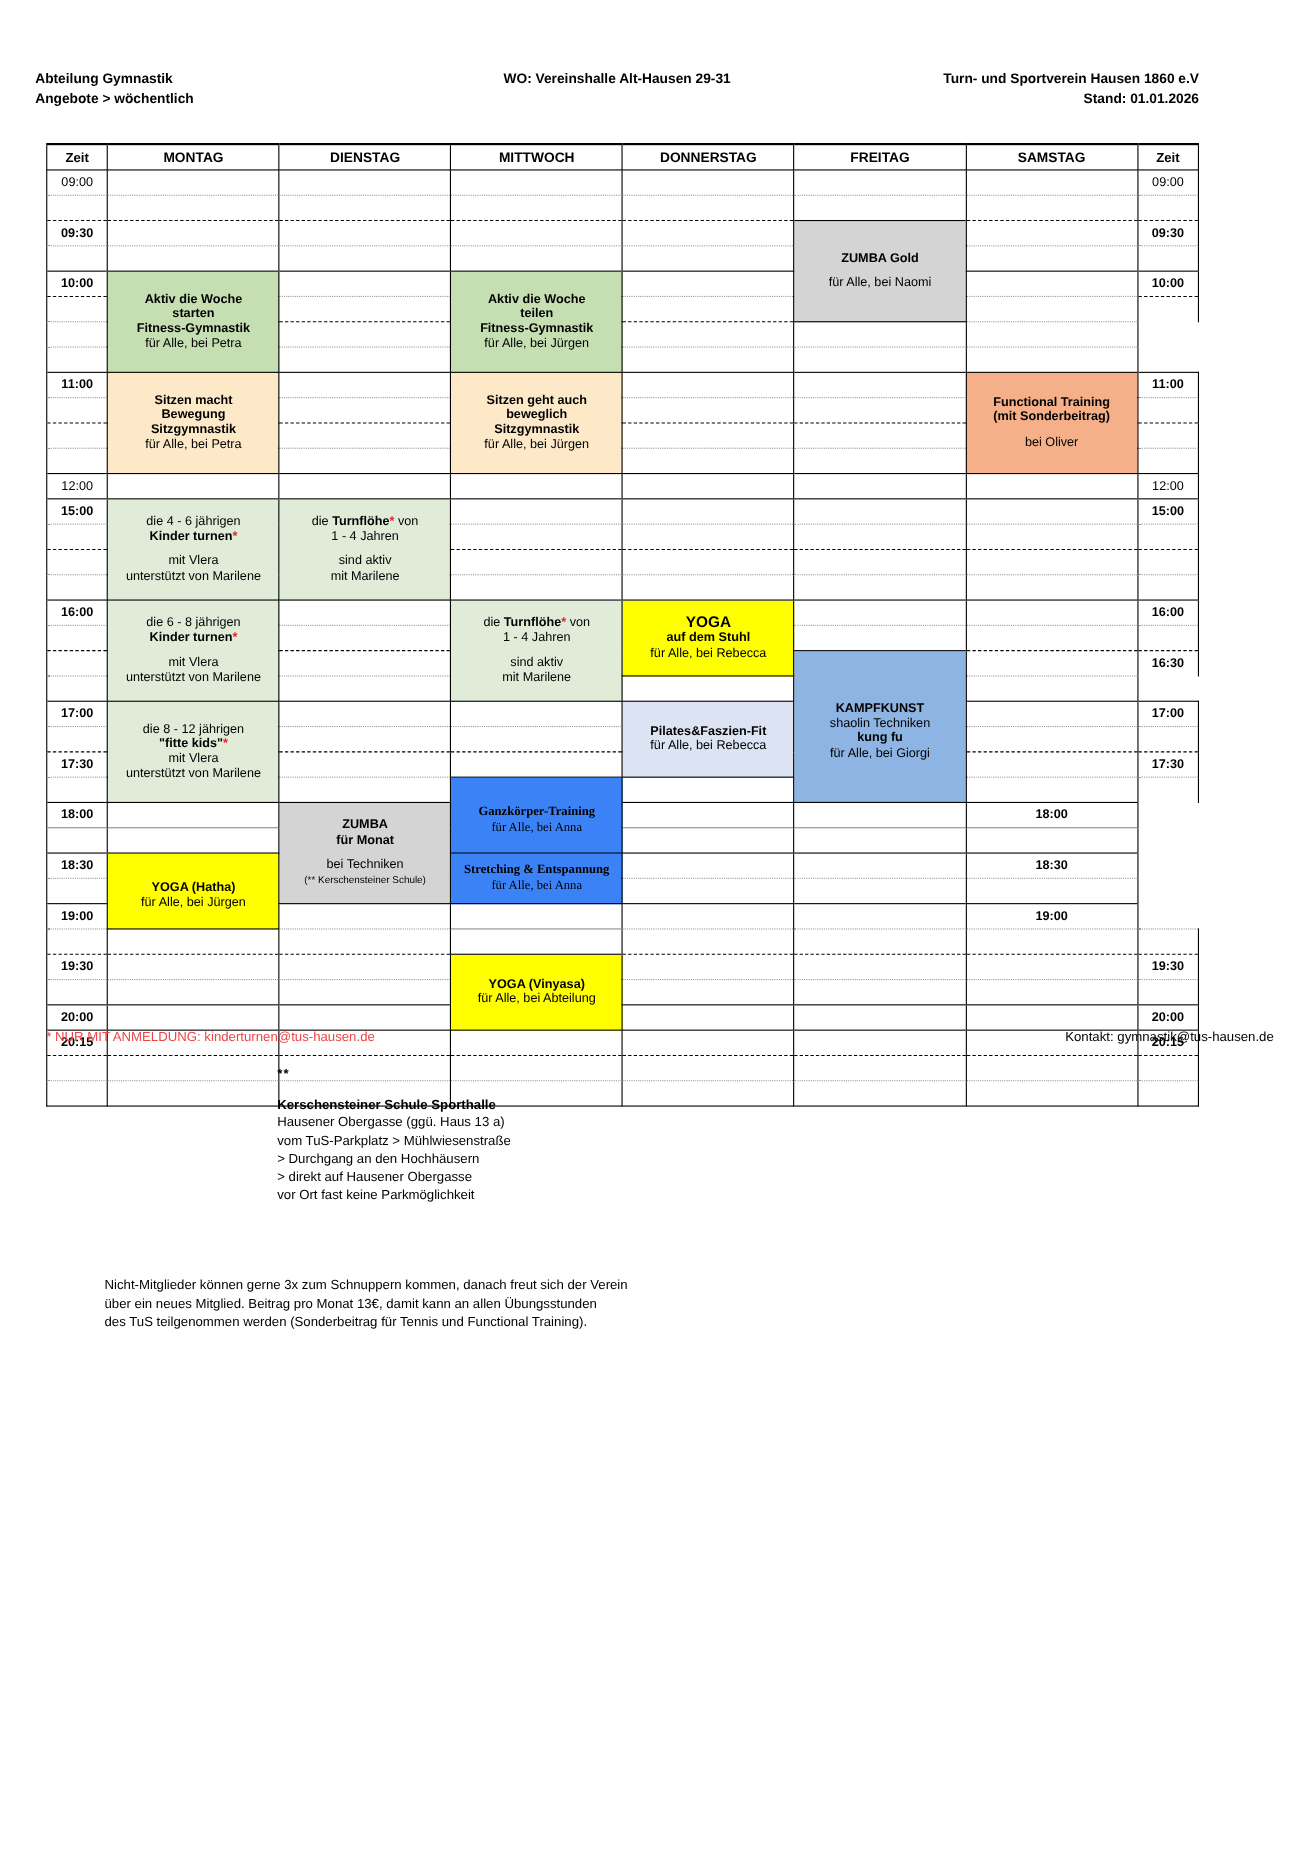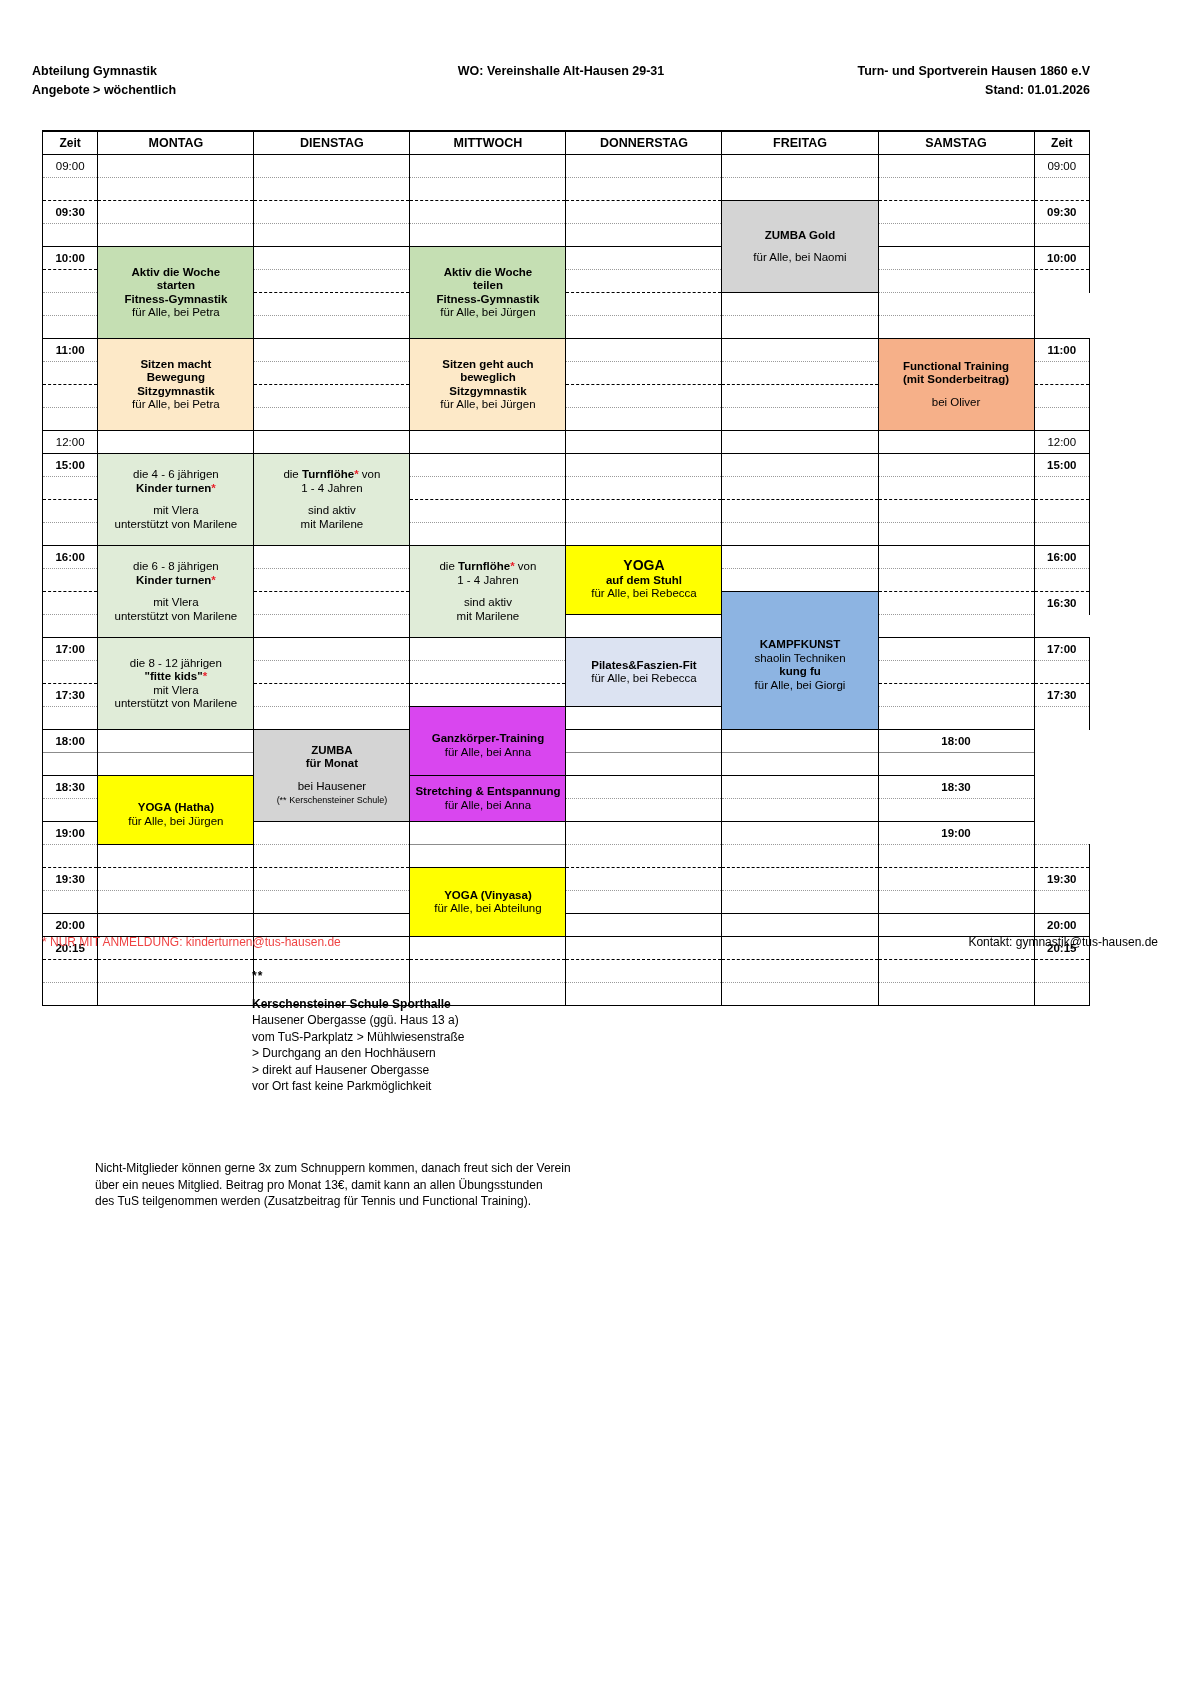--- a/index.html
+++ b/index.html
@@ -99,21 +99,21 @@
   td.act .big { font-size: 14px; font-weight: bold; }
   td.act .gap { display:block; height: 9px; }
   .star { color: #e8212c; font-weight: bold; }
 
   
   .bg-green   { background: #c5dfb3; }
   .bg-green2  { background: #e0ecd8; }
   .bg-cream   { background: #fde9c8; }
   .bg-grey    { background: #d4d4d4; }
   .bg-orange  { background: #f6b089; }
-  .bg-orange2 { background: #d946ef; }
+  .bg-orange2 { background: #3b82f6; font-family: Liberation Serif, serif; }
   .bg-yellow  { background: #ffff00; }
   .bg-blue    { background: #8db4e2; }
   .bg-blue2   { background: #dce3f2; }
 
   
   .note-anmeldung {
     position: absolute;
     left: 42px;
     top: 935px;
     font-size: 12px;
@@ -492,21 +492,21 @@
     <td class="time bt-dot"></td>
   </tr>
 
   <tr>
     <td class="time bold bt-solid">18:00</td>
     <td class="slot bt-solid"></td>
     <td class="act bg-grey" rowspan="4">
       <span class="t1">ZUMBA</span><br>
       <span class="t1">für Monat</span><br>
       <span class="gap"></span>
-      <span class="t2">bei Hausener</span><br>
+      <span class="t2">bei Techniken</span><br>
       <span class="sm">(** Kerschensteiner Schule)</span>
     </td>
     <td class="slot bt-solid"></td>
     <td class="slot bt-solid"></td>
     <td class="time bold bt-solid">18:00</td>
   </tr>
 
   <tr>
     <td class="time bt-thin"></td>
     <td class="slot bt-thin"></td>
@@ -638,15 +638,15 @@
   <span class="hline">Hausener Obergasse (ggü. Haus 13 a)</span>
   <span class="hline">vom TuS-Parkplatz &gt; Mühlwiesenstraße</span>
   <span class="hline">&gt; Durchgang an den Hochhäusern</span>
   <span class="hline">&gt; direkt auf Hausener Obergasse</span>
   <span class="hline">vor Ort fast keine Parkmöglichkeit</span>
 </div>
 
 <div class="note-join">
   <span class="jline">Nicht-Mitglieder können gerne 3x zum Schnuppern kommen, danach freut sich der Verein</span>
   <span class="jline">über ein neues Mitglied. Beitrag pro Monat 13€, damit kann an allen Übungsstunden</span>
-  <span class="jline">des TuS teilgenommen werden (Zusatzbeitrag für Tennis und Functional Training).</span>
+  <span class="jline">des TuS teilgenommen werden (Sonderbeitrag für Tennis und Functional Training).</span>
   <span class="jspace"></span>
 </div>
 
 </body></html>

